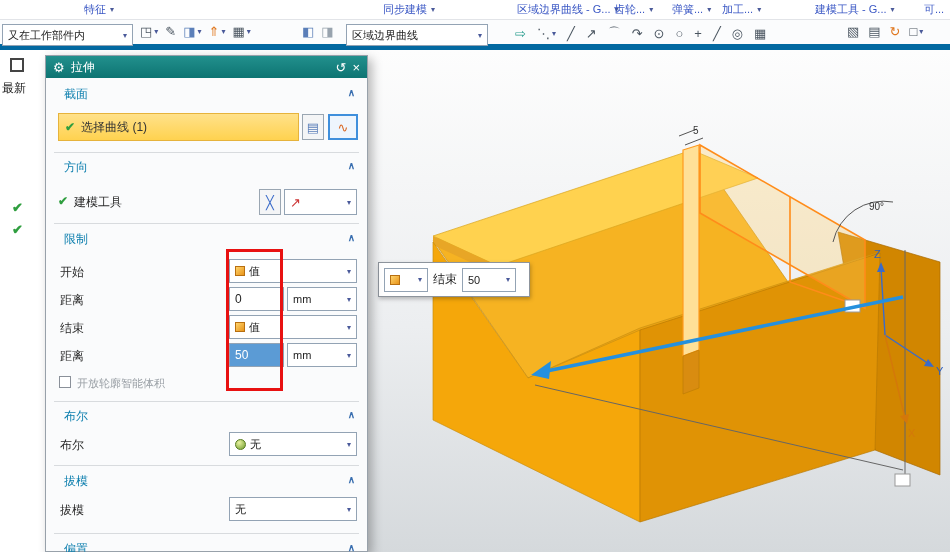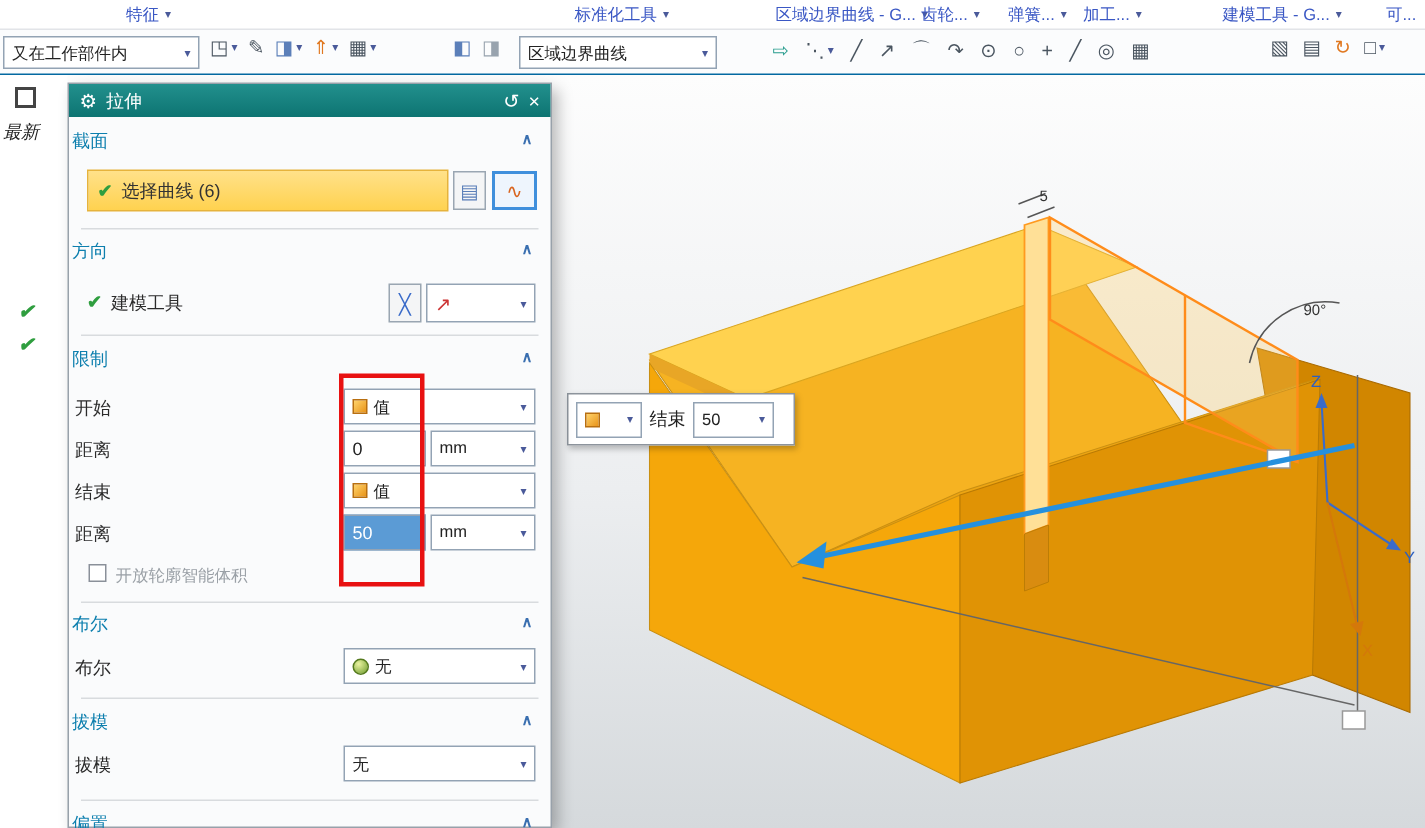--- a/index.html
+++ b/index.html
@@ -4,31 +4,31 @@
 <style>
   * { margin:0; padding:0; box-sizing:border-box; }
   html,body { width:950px; height:552px; overflow:hidden; background:#fff;
               font-family:"Liberation Sans", sans-serif; }
   .ribbon { position:absolute; top:0; left:0; right:0; height:20px; background:#ffffff;
             border-bottom:1px solid #e2e4e8; }
   .tab { position:absolute; top:2px; display:flex; align-items:center; gap:4px;
          font-size:11px; color:#3a57c4; white-space:nowrap; cursor:default; }
   .dd { font-size:8px; color:#4a5a9a; }
   .toolbar { position:absolute; top:20px; left:0; right:0; height:30px; background:#fbfcfd;
-             border-bottom:1px solid #0369a1; }
+             border-bottom:6px solid #0369a1; }
   .combo { position:absolute; top:4px; display:flex; align-items:center; gap:4px;
            background:#fff; border:1px solid #93a3b4; height:22px; font-size:11px;
            padding:0 5px; color:#222; white-space:nowrap; }
   .combo .dd { margin-left:auto; }
   .icon-strip { position:absolute; top:4px; display:flex; align-items:center; gap:8px; }
   .tb-icon { font-size:13px; color:#4a5560; display:flex; align-items:center; gap:2px; }
   .blue { color:#5b7fb9; } .graycube { color:#98a3ae; }
   .orange { color:#e07820; } .teal { color:#2a9d8f; }
   .leftstrip { position:absolute; top:50px; left:0; width:65px; bottom:0; background:#fff;
-               border-right:1px solid #c9c9c9;font-style:italic; }
+               border-right:1px solid #c9c9c9; }
   .win-icon { position:absolute; left:10px; top:8px; width:14px; height:14px;
               border:2px solid #444; background:#fff; }
   .latest { position:absolute; left:2px; top:30px; font-size:12px; color:#222; }
   .chk-green { position:absolute; left:12px; font-size:13px; color:#2f9e3f; font-weight:bold; }
   .viewport { position:absolute; top:50px; left:45px; right:0; bottom:0;
               background:linear-gradient(#fdfdfd 0%, #eceef0 55%, #d5d9dc 100%); }
   svg { font-family:"Liberation Sans", sans-serif; }
   .mini-toolbar { position:absolute; left:333px; top:212px; width:152px; height:35px;
                   background:#fff; border:1px solid #8d949c; box-shadow:1px 2px 4px rgba(0,0,0,.25);
                   display:flex; align-items:center; gap:5px; padding:0 5px; z-index:4; }
@@ -38,25 +38,25 @@
                background:linear-gradient(135deg,#ffd36b,#e8941a); border:1px solid #b86f10; }
   .sphere-icon { width:11px; height:11px; display:inline-block; border-radius:50%;
                  background:radial-gradient(circle at 35% 30%, #eaf3a0, #6d9b2d); border:1px solid #557a1e; }
   .dialog { position:absolute; left:45px; top:55px; width:323px; bottom:0; background:#fafbfc;
             border:1px solid #98a1aa; box-shadow:4px 4px 10px rgba(0,0,0,.28); z-index:10; }
   .dlg-header { position:absolute; top:0; left:0; right:0; height:22px;
                 background:linear-gradient(#22908d,#0d7472); color:#fff; display:flex;
                 align-items:center; gap:6px; padding:0 7px; font-size:12px; }
   .dlg-header .sp { flex:1; }
   .hbtn { cursor:default; font-size:13px; }
-  .sec-h { position:absolute; left:0; right:0; height:18px; padding-left:2px;
+  .sec-h { position:absolute; left:16px; right:0; height:18px; padding-left:2px;
            font-size:12px; color:#0d7fae; }
   .chev { position:absolute; right:12px; top:1px; font-size:10px; color:#3a6fb0; font-weight:bold; }
   .divider { position:absolute; left:8px; right:8px; height:1px; background:#d8dbde; }
-  .row-label { position:absolute; left:4px; font-size:12px; color:#2b2b2b; }
+  .row-label { position:absolute; left:14px; font-size:12px; color:#2b2b2b; }
   .sel-curve { position:absolute; left:12px; width:241px; height:28px;
                background:linear-gradient(#ffe18a,#ffd24f); border:1px solid #e6b33c;
                display:flex; align-items:center; gap:6px; padding:0 6px; font-size:12px; color:#333; }
   .sq-btn { position:absolute; height:26px; background:#f4f5f6; border:1px solid #9aa6b2;
             display:flex; align-items:center; justify-content:center; font-size:13px; }
   .sq-btn.active { border:2px solid #3f8fdc; background:#eef5fd; }
   .check { color:#2f9e3f; font-weight:bold; font-size:12px; }
   .input-box { position:absolute; height:24px; background:#fff; border:1px solid #93a3b4;
                font-size:12px; display:flex; align-items:center; padding:0 5px; color:#222; }
   .input-box.sel { background:#5b9bd5; color:#fff; }
@@ -68,21 +68,21 @@
 </style>
 </head>
 <body>
 
 <div class="ribbon">
   <div class="tab" style="left:84px">
       <span>特征</span>
       <span class="dd">▾</span>
     </div>
   <div class="tab" style="left:383px">
-      <span>标准化工具</span>
+      <span>同步建模</span>
       <span class="dd">▾</span>
     </div>
   <div class="tab" style="left:517px">
       <span>区域边界曲线 - G...</span>
       <span class="dd">▾</span>
     </div>
   <div class="tab" style="left:614px">
       <span>齿轮...</span>
       <span class="dd">▾</span>
     </div>
@@ -130,21 +130,21 @@
       </span>
   </div>
   <div class="icon-strip" style="left:302px; gap:7px">
     <span class="tb-icon blue">
         <span>◧</span>
       </span>
     <span class="tb-icon graycube">
         <span>◨</span>
       </span>
   </div>
-  <div class="combo" style="left:346px; width:132px">
+  <div class="combo" style="left:346px; width:142px">
     <span>区域边界曲线</span>
     <span class="dd">▾</span>
   </div>
   <div class="icon-strip" style="left:515px; gap:11px">
     <span class="tb-icon teal">
         <span>⇨</span>
       </span>
     <span class="tb-icon">
         <span>⋱</span>
         <span class="dd">▾</span>
@@ -276,21 +276,21 @@
     <span class="hbtn">↺</span>
     <span class="hbtn">×</span>
   </div>
 
   <div class="sec-h" style="top:30px">
     <span>截面</span>
     <span class="chev">∧</span>
   </div>
   <div class="sel-curve" style="top:57px">
     <span class="check">✔</span>
-    <span>选择曲线 (6)</span>
+    <span>选择曲线 (1)</span>
   </div>
   <div class="sq-btn" style="left:256px; top:58px; width:22px">
     <span style="color:#5b7fb9">▤</span>
   </div>
   <div class="sq-btn active" style="left:282px; top:58px; width:30px">
     <span style="color:#d9651f">∿</span>
   </div>
   <div class="divider" style="top:96px"></div>
 
   <div class="sec-h" style="top:103px">

